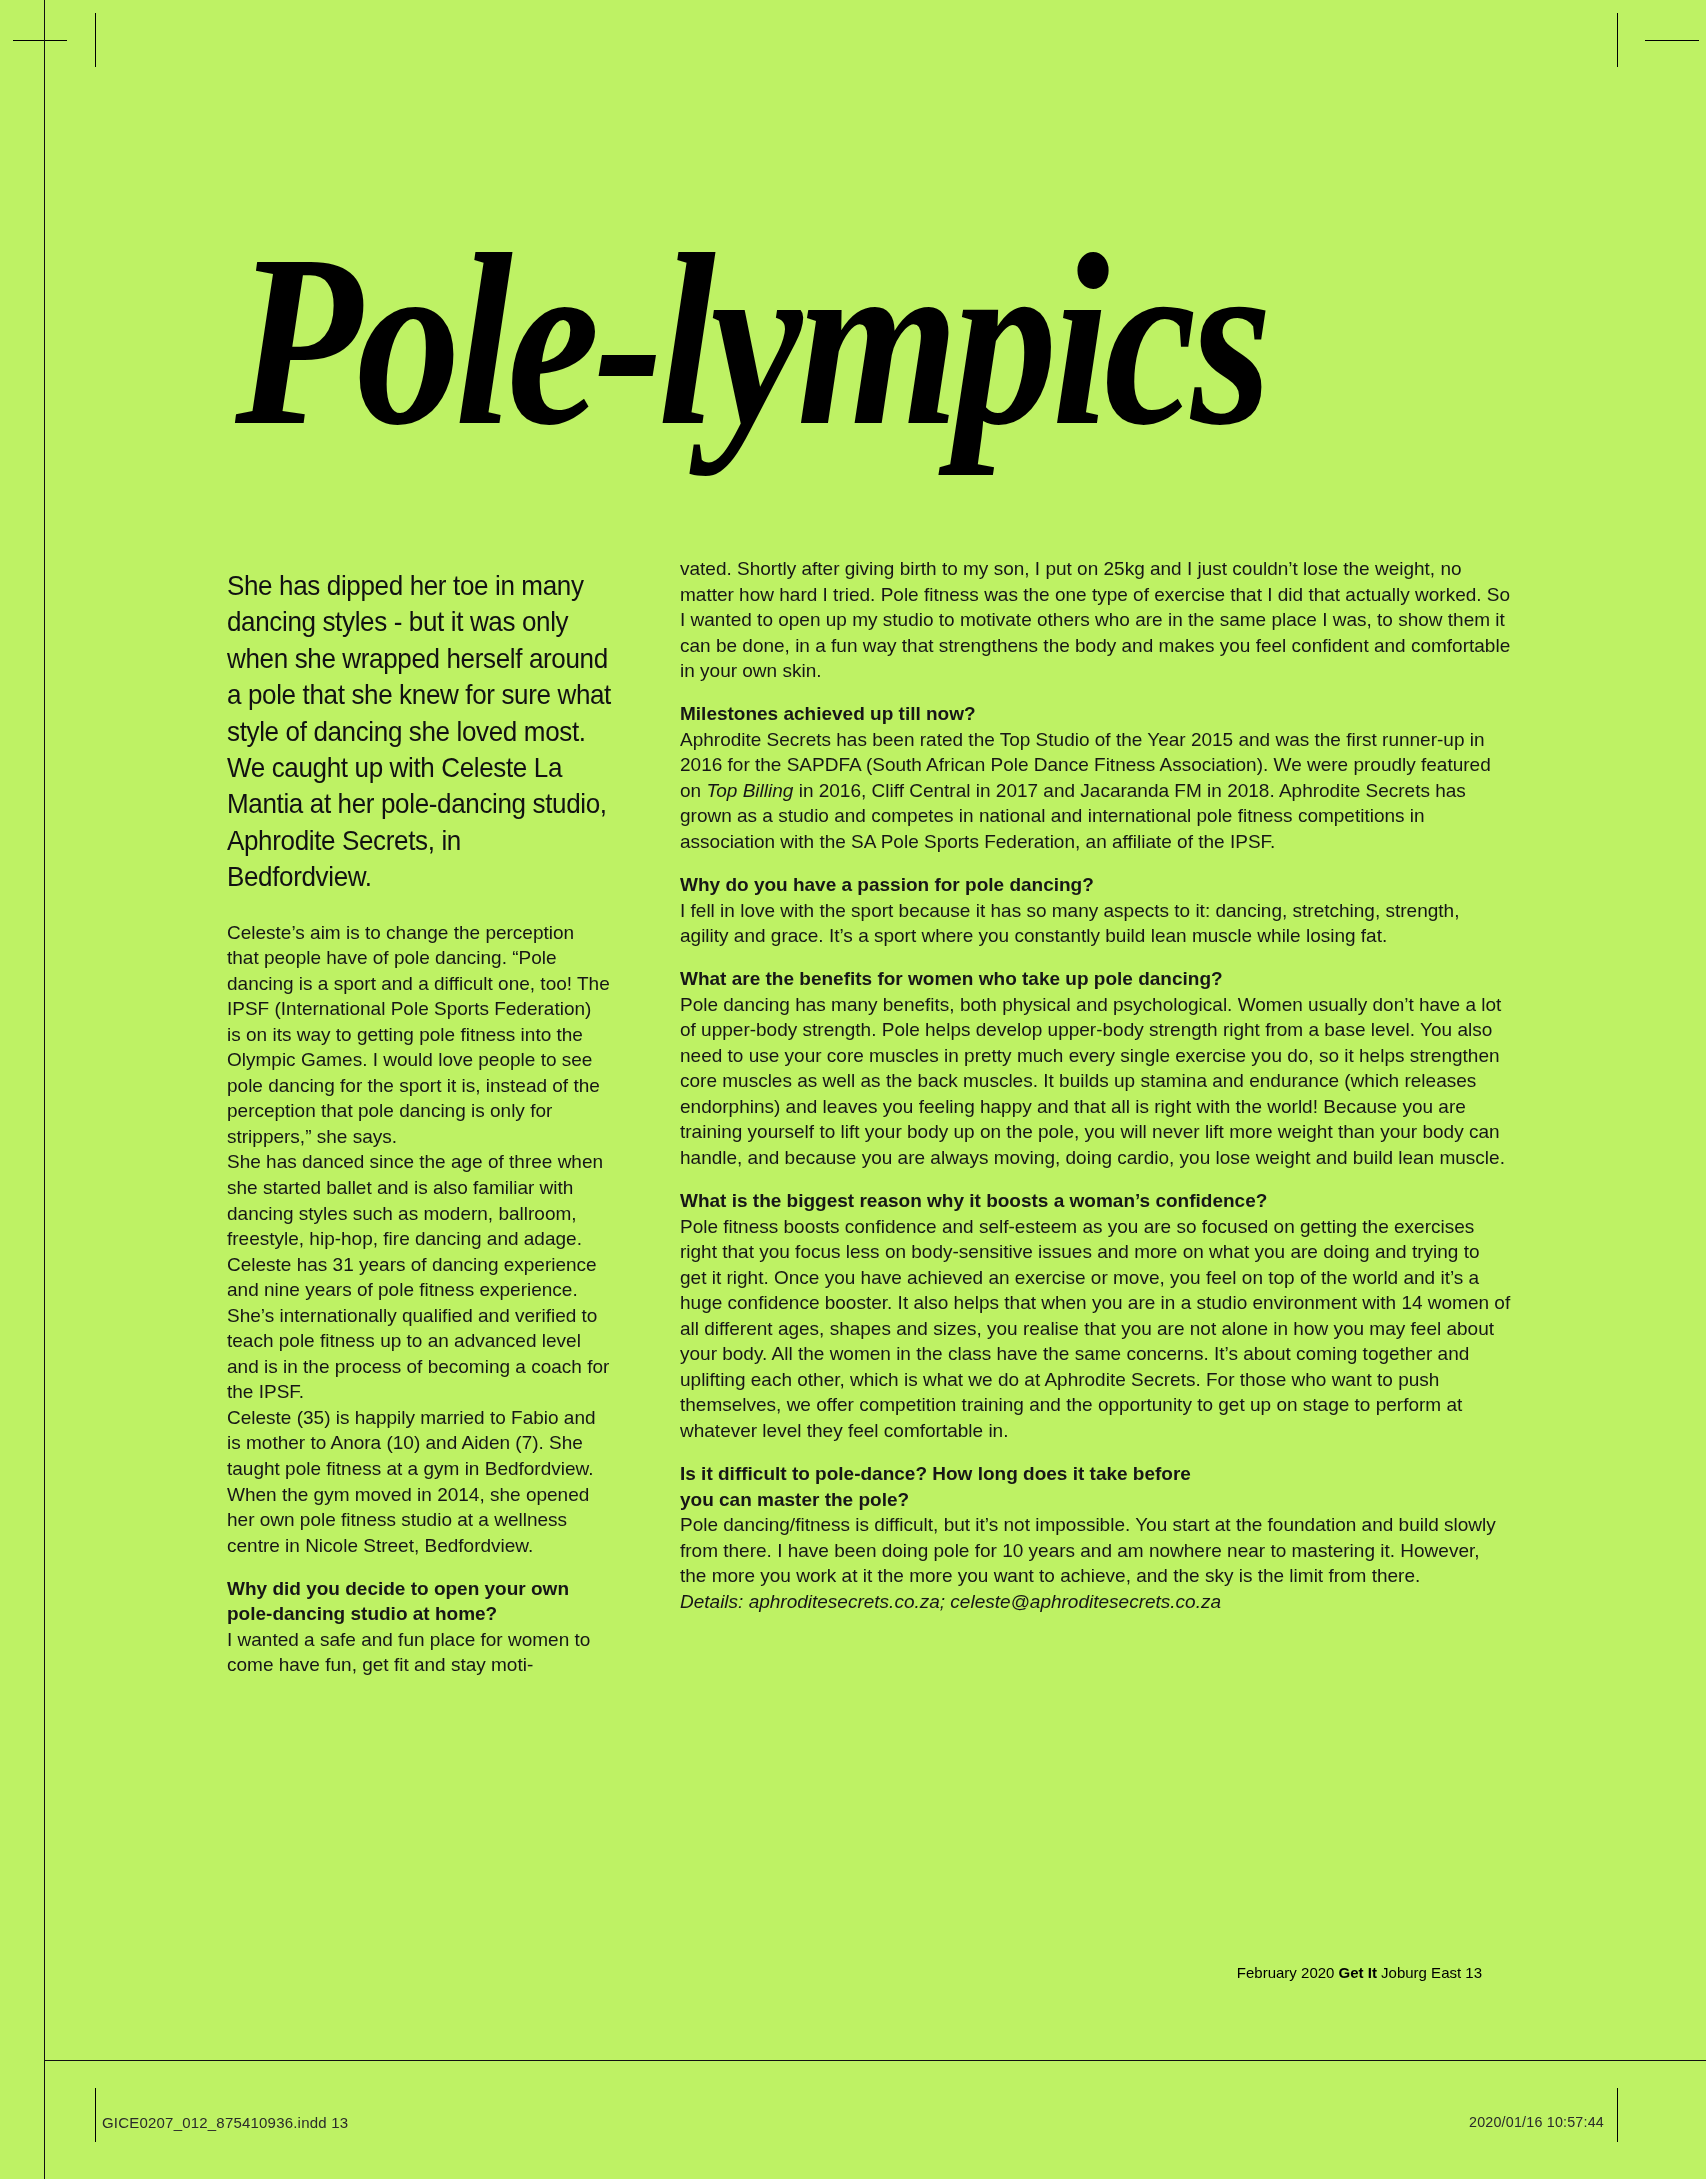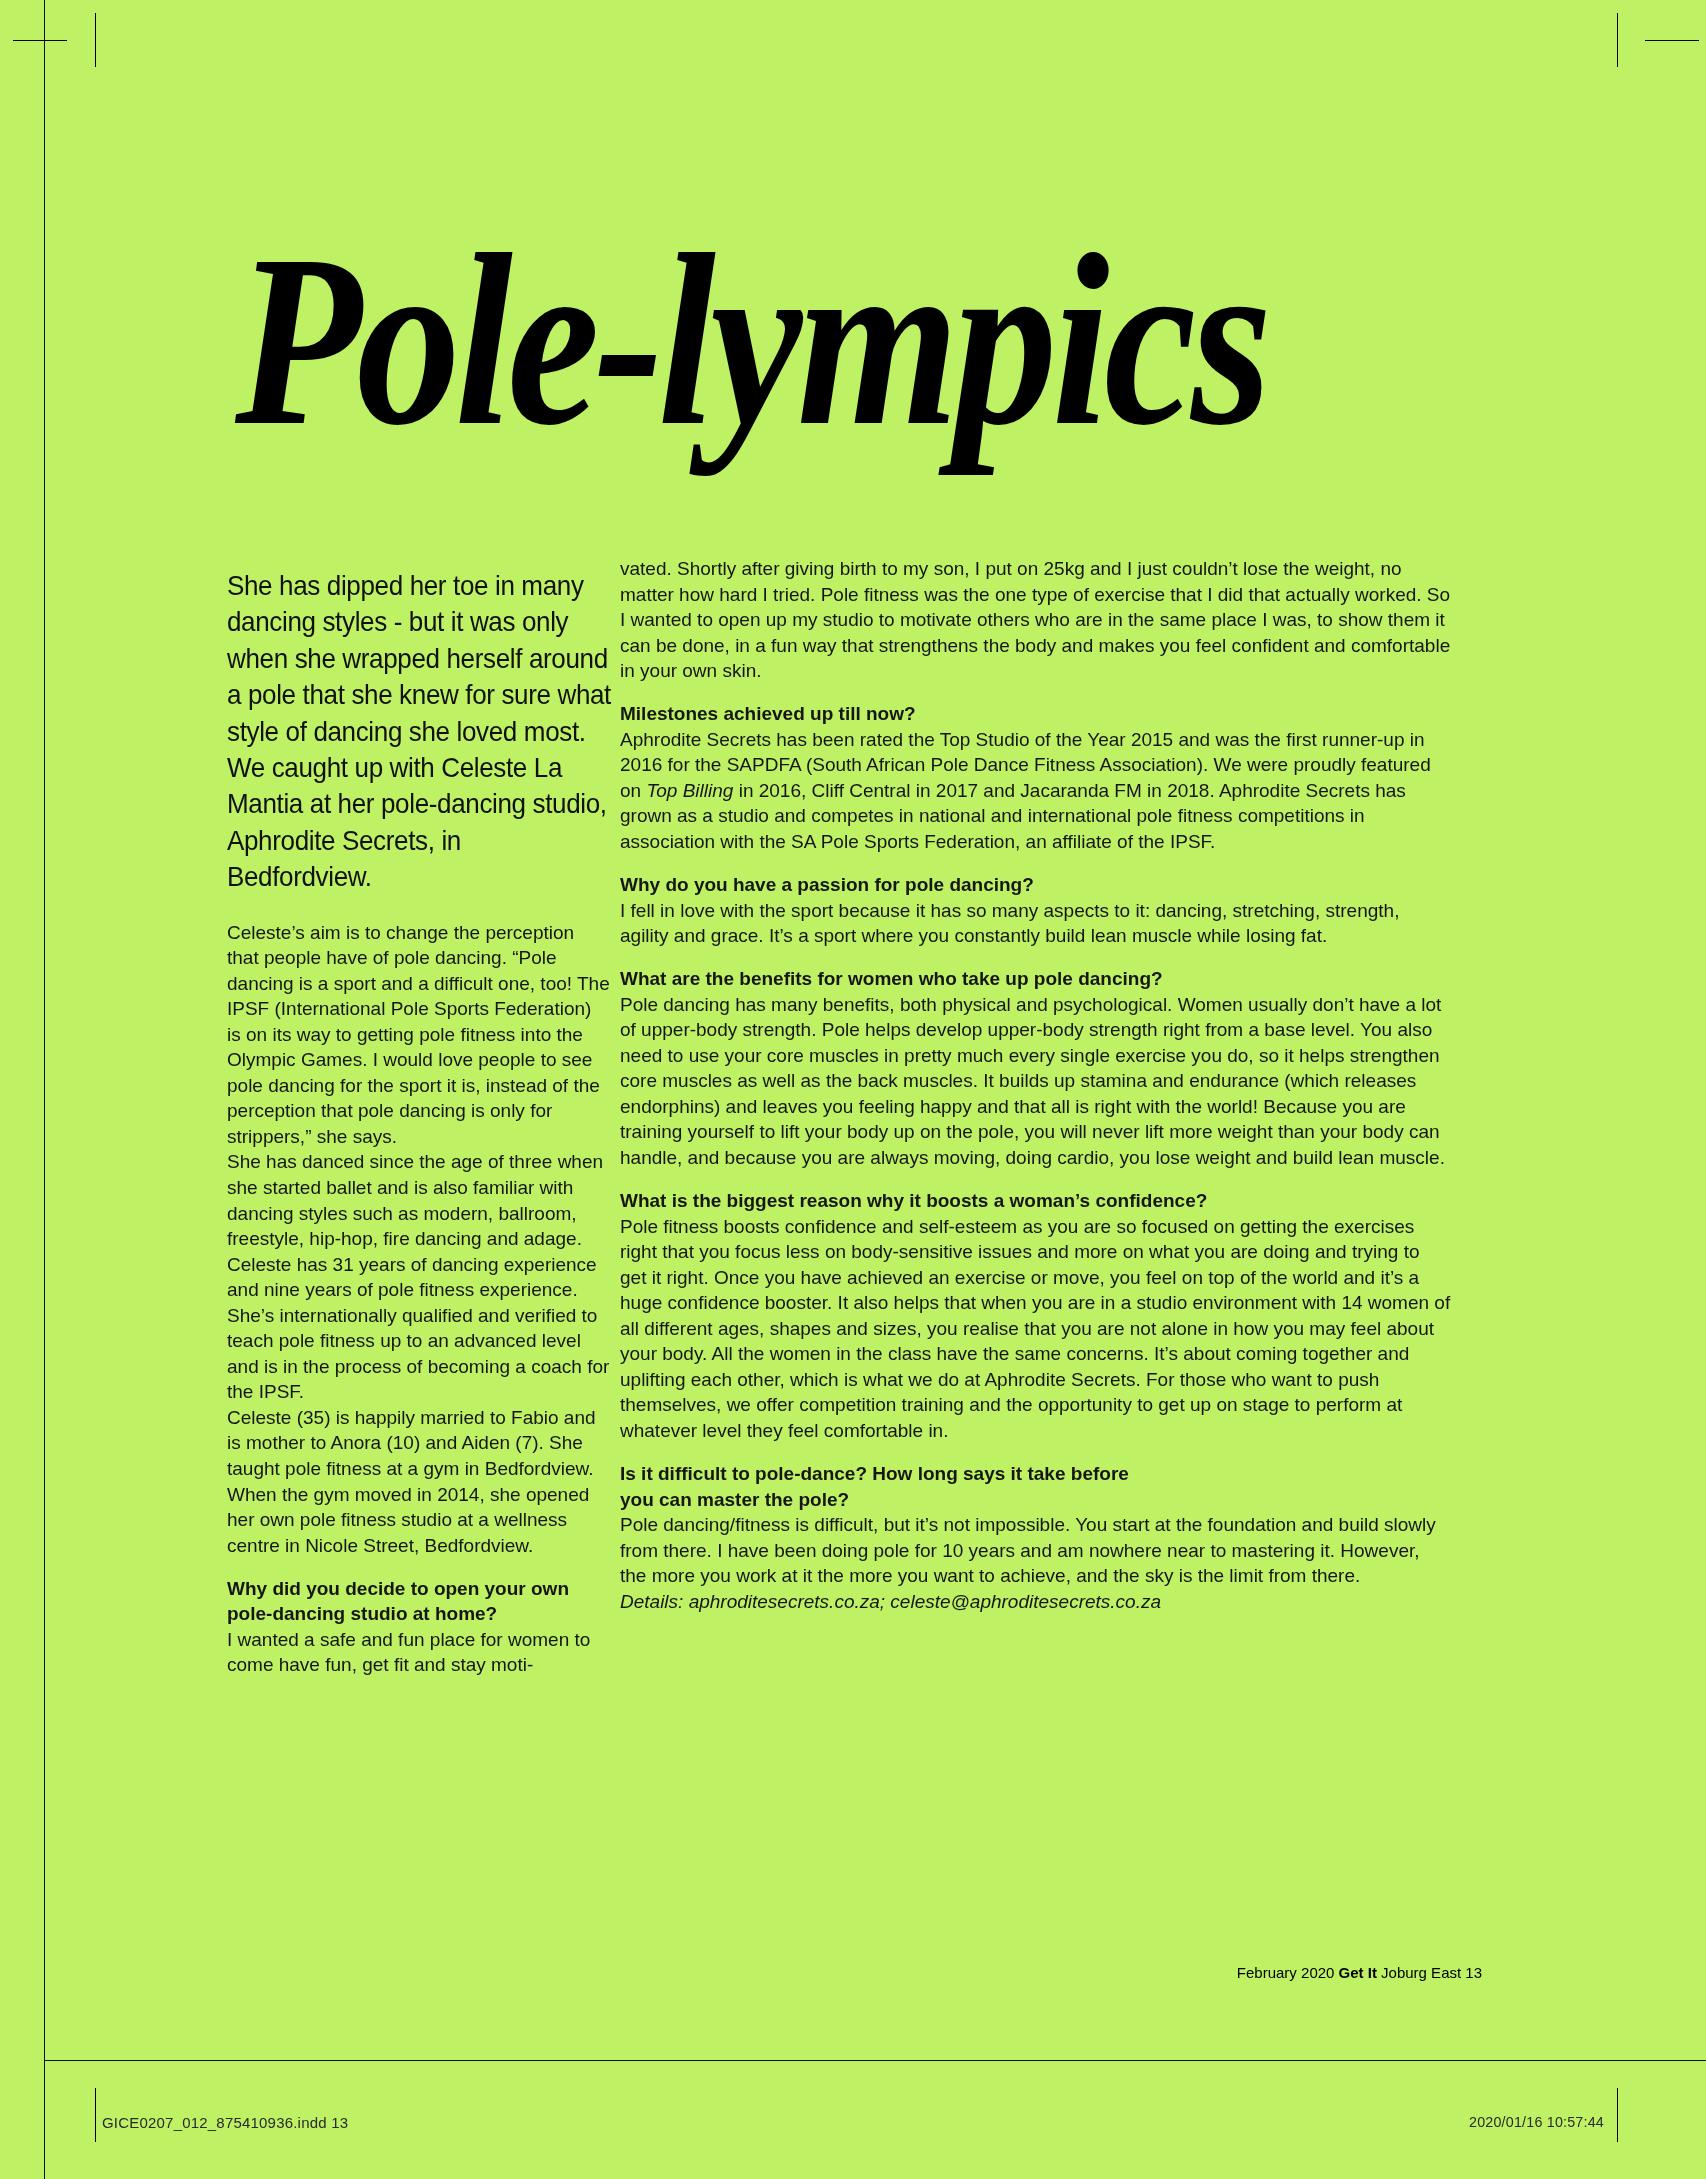--- a/index.html
+++ b/index.html
@@ -57,21 +57,21 @@
 
   
   .col-left {
     position: absolute;
     left: 227px;
     top: 568px;
     width: 383px;
   }
   .col-right {
     position: absolute;
-    left: 620px;
+    left: 680px;
     top: 556px;
     width: 831px;
   }
 
   .standfirst {
     font-family: "Liberation Sans", sans-serif;
     font-size: 28px;
     line-height: 1.30;
     letter-spacing: -0.4px;
     color: #111;
@@ -186,21 +186,21 @@
 
       <div class="gap"></div>
       <p class="qhead">What are the benefits for women who take up pole dancing?</p>
       <p>Pole dancing has many benefits, both physical and psychological. Women usually don’t have a lot of upper-body strength. Pole helps develop upper-body strength right from a base level. You also need to use your core muscles in pretty much every single exercise you do, so it helps strengthen core muscles as well as the back muscles. It builds up stamina and endurance (which releases endorphins) and leaves you feeling happy and that all is right with the world! Because you are training yourself to lift your body up on the pole, you will never lift more weight than your body can handle, and because you are always moving, doing cardio, you lose weight and build lean muscle.</p>
 
       <div class="gap"></div>
       <p class="qhead">What is the biggest reason why it boosts a woman’s confidence?</p>
       <p>Pole fitness boosts confidence and self-esteem as you are so focused on getting the exercises right that you focus less on body-sensitive issues and more on what you are doing and trying to get it right. Once you have achieved an exercise or move, you feel on top of the world and it’s a huge confidence booster. It also helps that when you are in a studio environment with 14 women of all different ages, shapes and sizes, you realise that you are not alone in how you may feel about your body. All the women in the class have the same concerns. It’s about coming together and uplifting each other, which is what we do at Aphrodite Secrets. For those who want to push themselves, we offer competition training and the opportunity to get up on stage to perform at whatever level they feel comfortable in.</p>
 
       <div class="gap"></div>
-      <p class="qhead">Is it difficult to pole-dance? How long says it take before</p>
+      <p class="qhead">Is it difficult to pole-dance? How long does it take before</p>
       <p class="qhead">you can master the pole?</p>
       <p>Pole dancing/fitness is difficult, but it’s not impossible. You start at the foundation and build slowly from there. I have been doing pole for 10 years and am nowhere near to mastering it. However, the more you work at it the more you want to achieve, and the sky is the limit from there.</p>
       <p class="details">Details: aphroditesecrets.co.za; celeste@aphroditesecrets.co.za</p>
     </div>
   </div>
 
   <div class="folio"><span>February 2020 </span><b>Get It</b><span> Joburg East 13</span></div>
 
   <div class="slug-left">GICE0207_012_875410936.indd   13</div>
   <div class="slug-right">2020/01/16   10:57:44</div>

